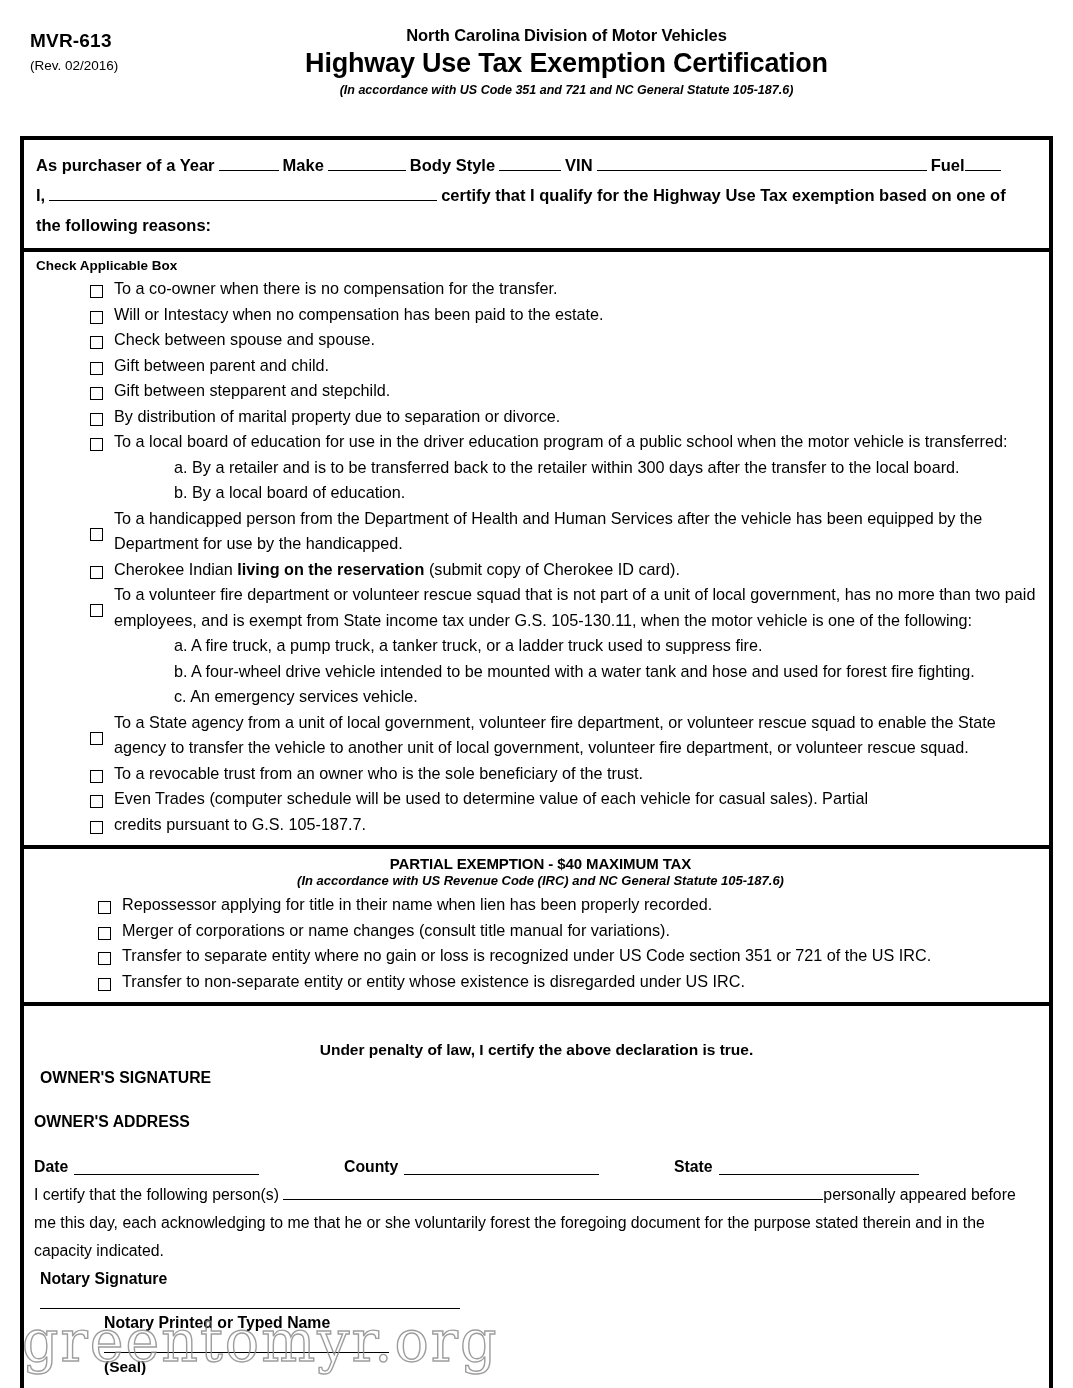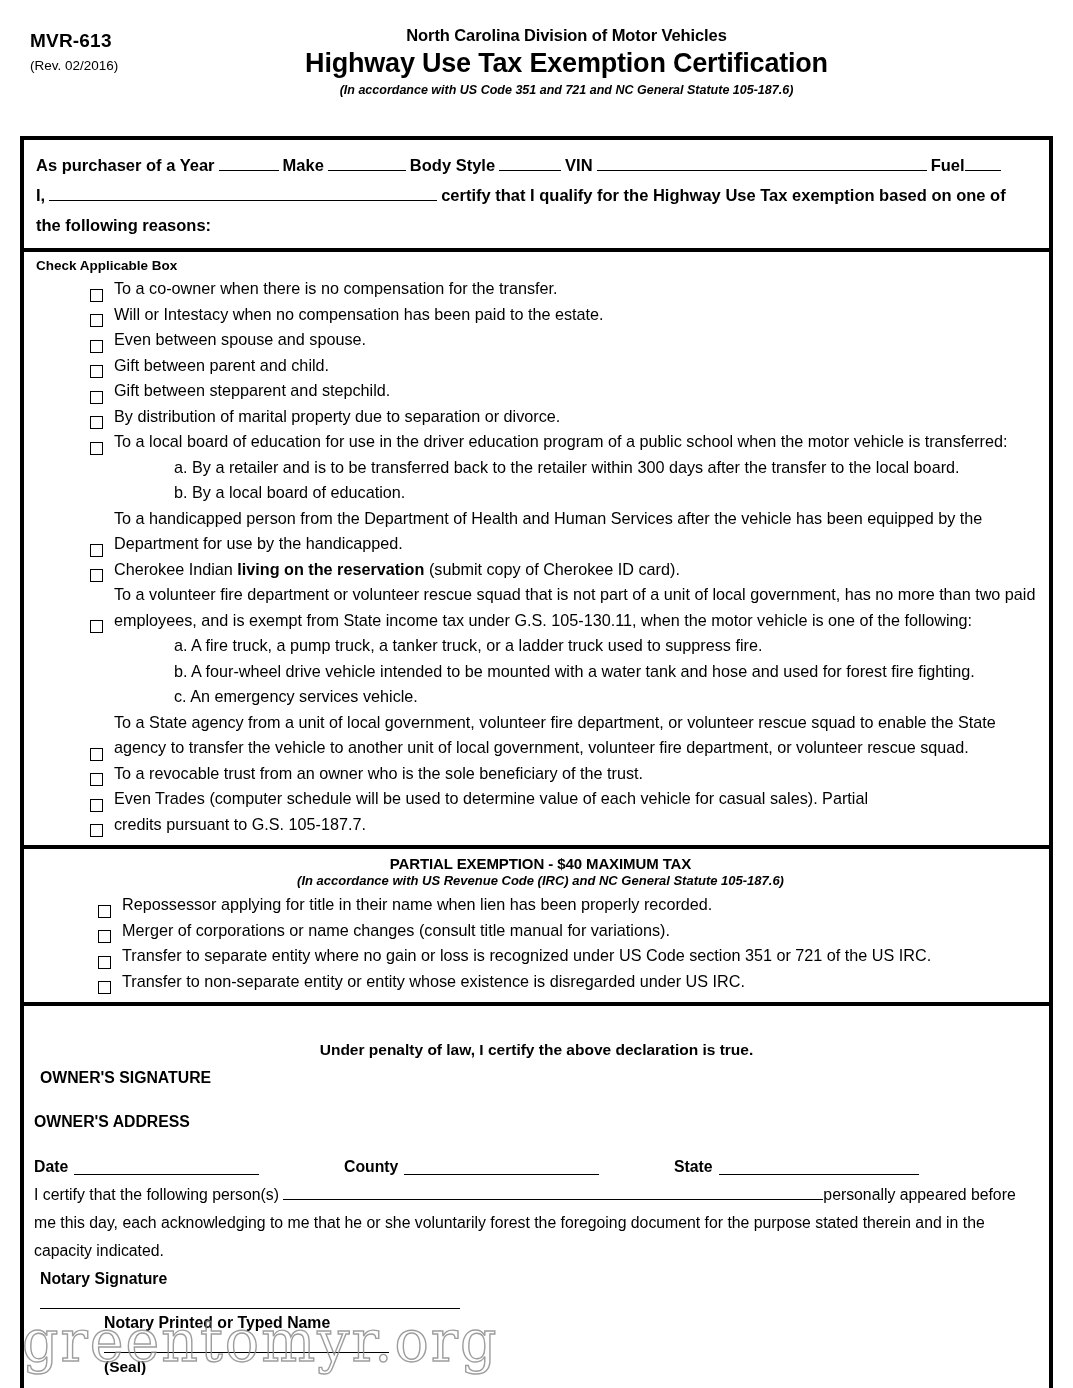--- a/index.html
+++ b/index.html
@@ -100,21 +100,21 @@
   .checklist {
     padding: 6px 12px 8px 12px;
   }
   .check-hdr {
     font-size: 13.5px;
     font-weight: bold;
     margin-bottom: 3px;
   }
   .cb-row {
     display: flex;
-    align-items: flex-end;
+    align-items: center;
     padding-left: 54px;
     margin-bottom: 0px;
   }
   .cbox {
     flex: 0 0 auto;
     width: 13px;
     height: 13px;
     border: 1.6px solid #000;
     margin-top: 6px;
     margin-right: 11px;
@@ -268,21 +268,21 @@
       <div class="cb-row">
         <span class="cbox"></span>
         <span class="cb-text">To a co-owner when there is no compensation for the transfer.</span>
       </div>
       <div class="cb-row">
         <span class="cbox"></span>
         <span class="cb-text">Will or Intestacy when no compensation has been paid to the estate.</span>
       </div>
       <div class="cb-row">
         <span class="cbox"></span>
-        <span class="cb-text">Even between spouse and spouse.</span>
+        <span class="cb-text">Check between spouse and spouse.</span>
       </div>
       <div class="cb-row">
         <span class="cbox"></span>
         <span class="cb-text">Gift between parent and child.</span>
       </div>
       <div class="cb-row">
         <span class="cbox"></span>
         <span class="cb-text">Gift between stepparent and stepchild.</span>
       </div>
       <div class="cb-row">

